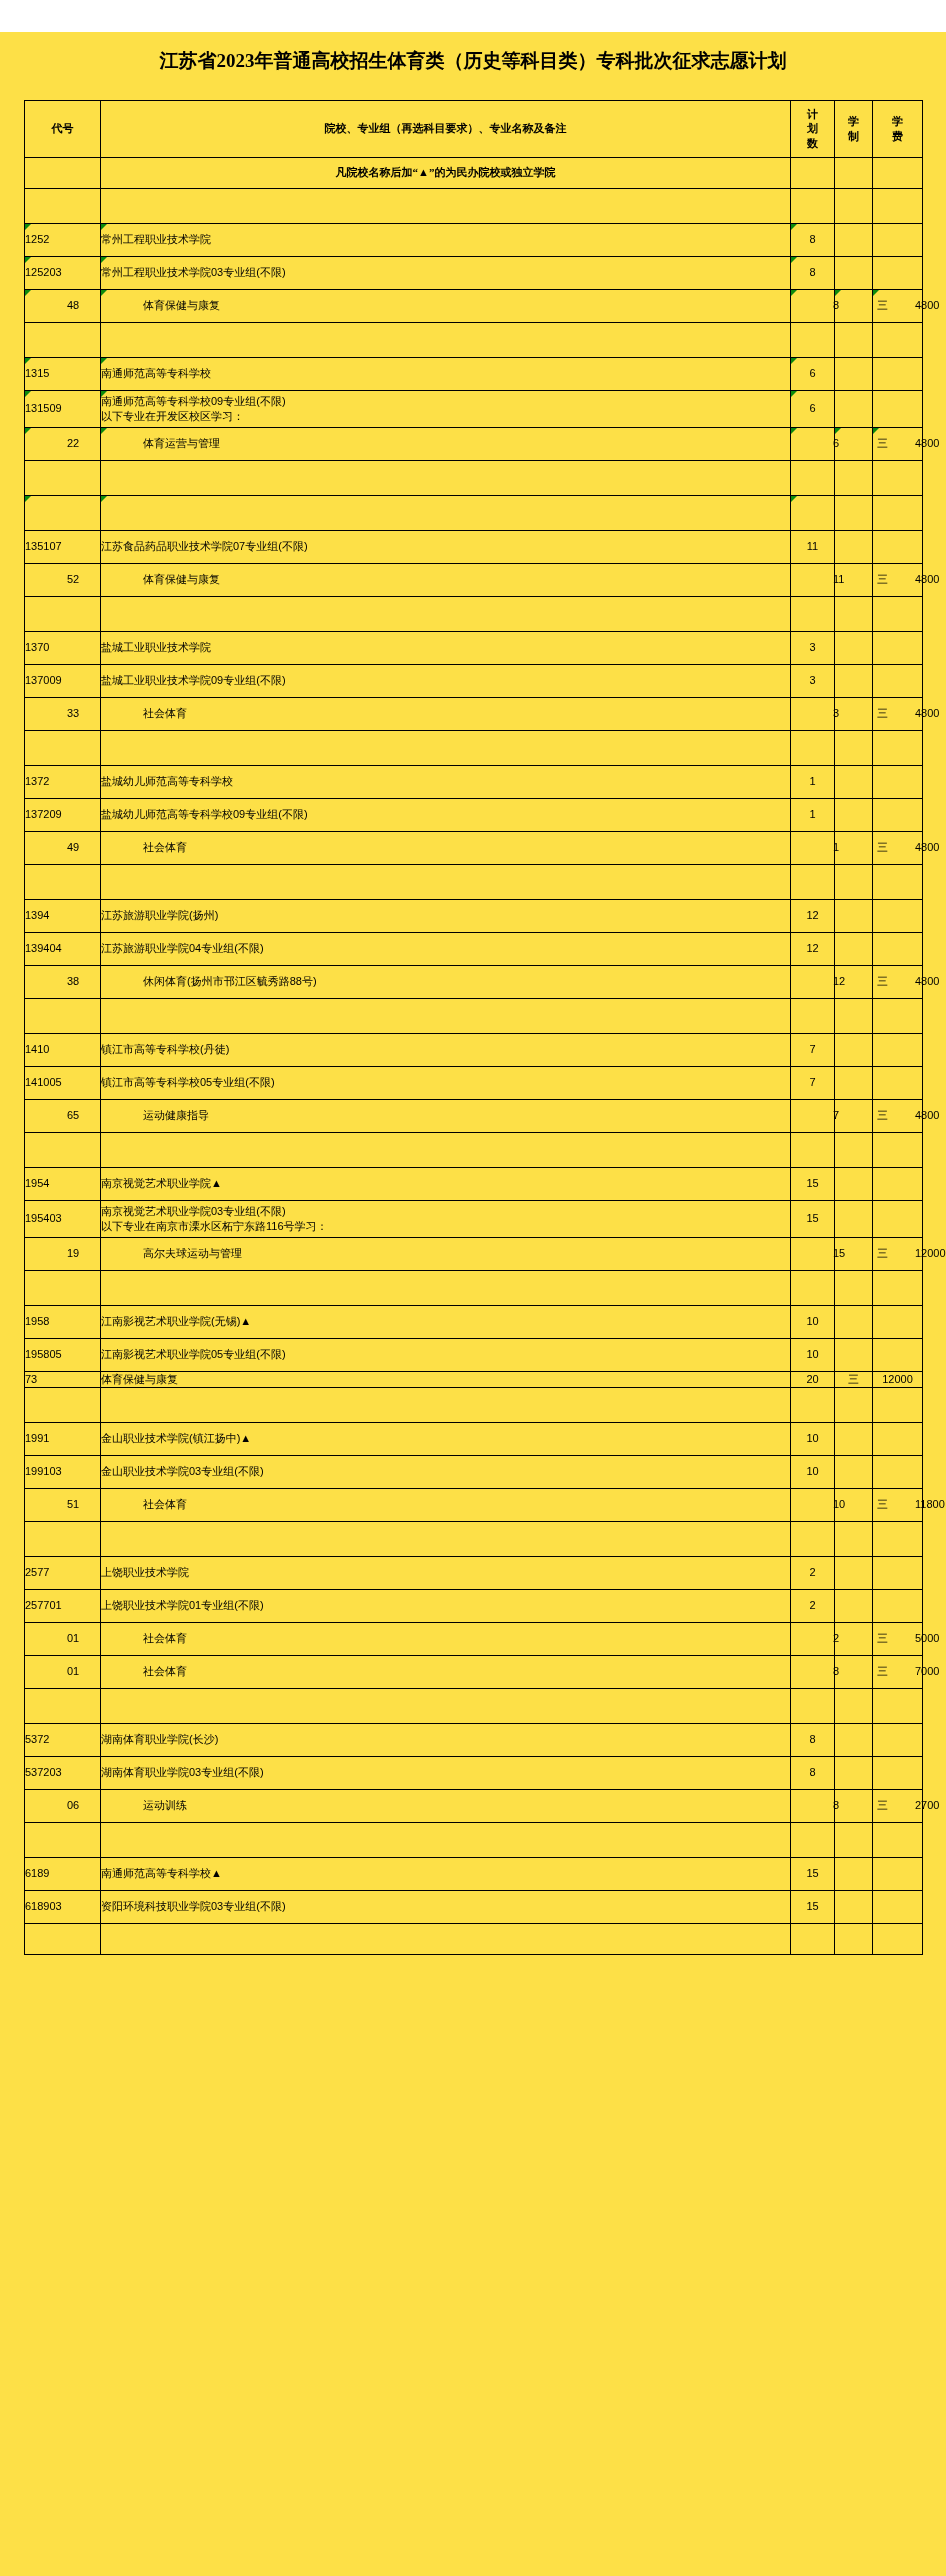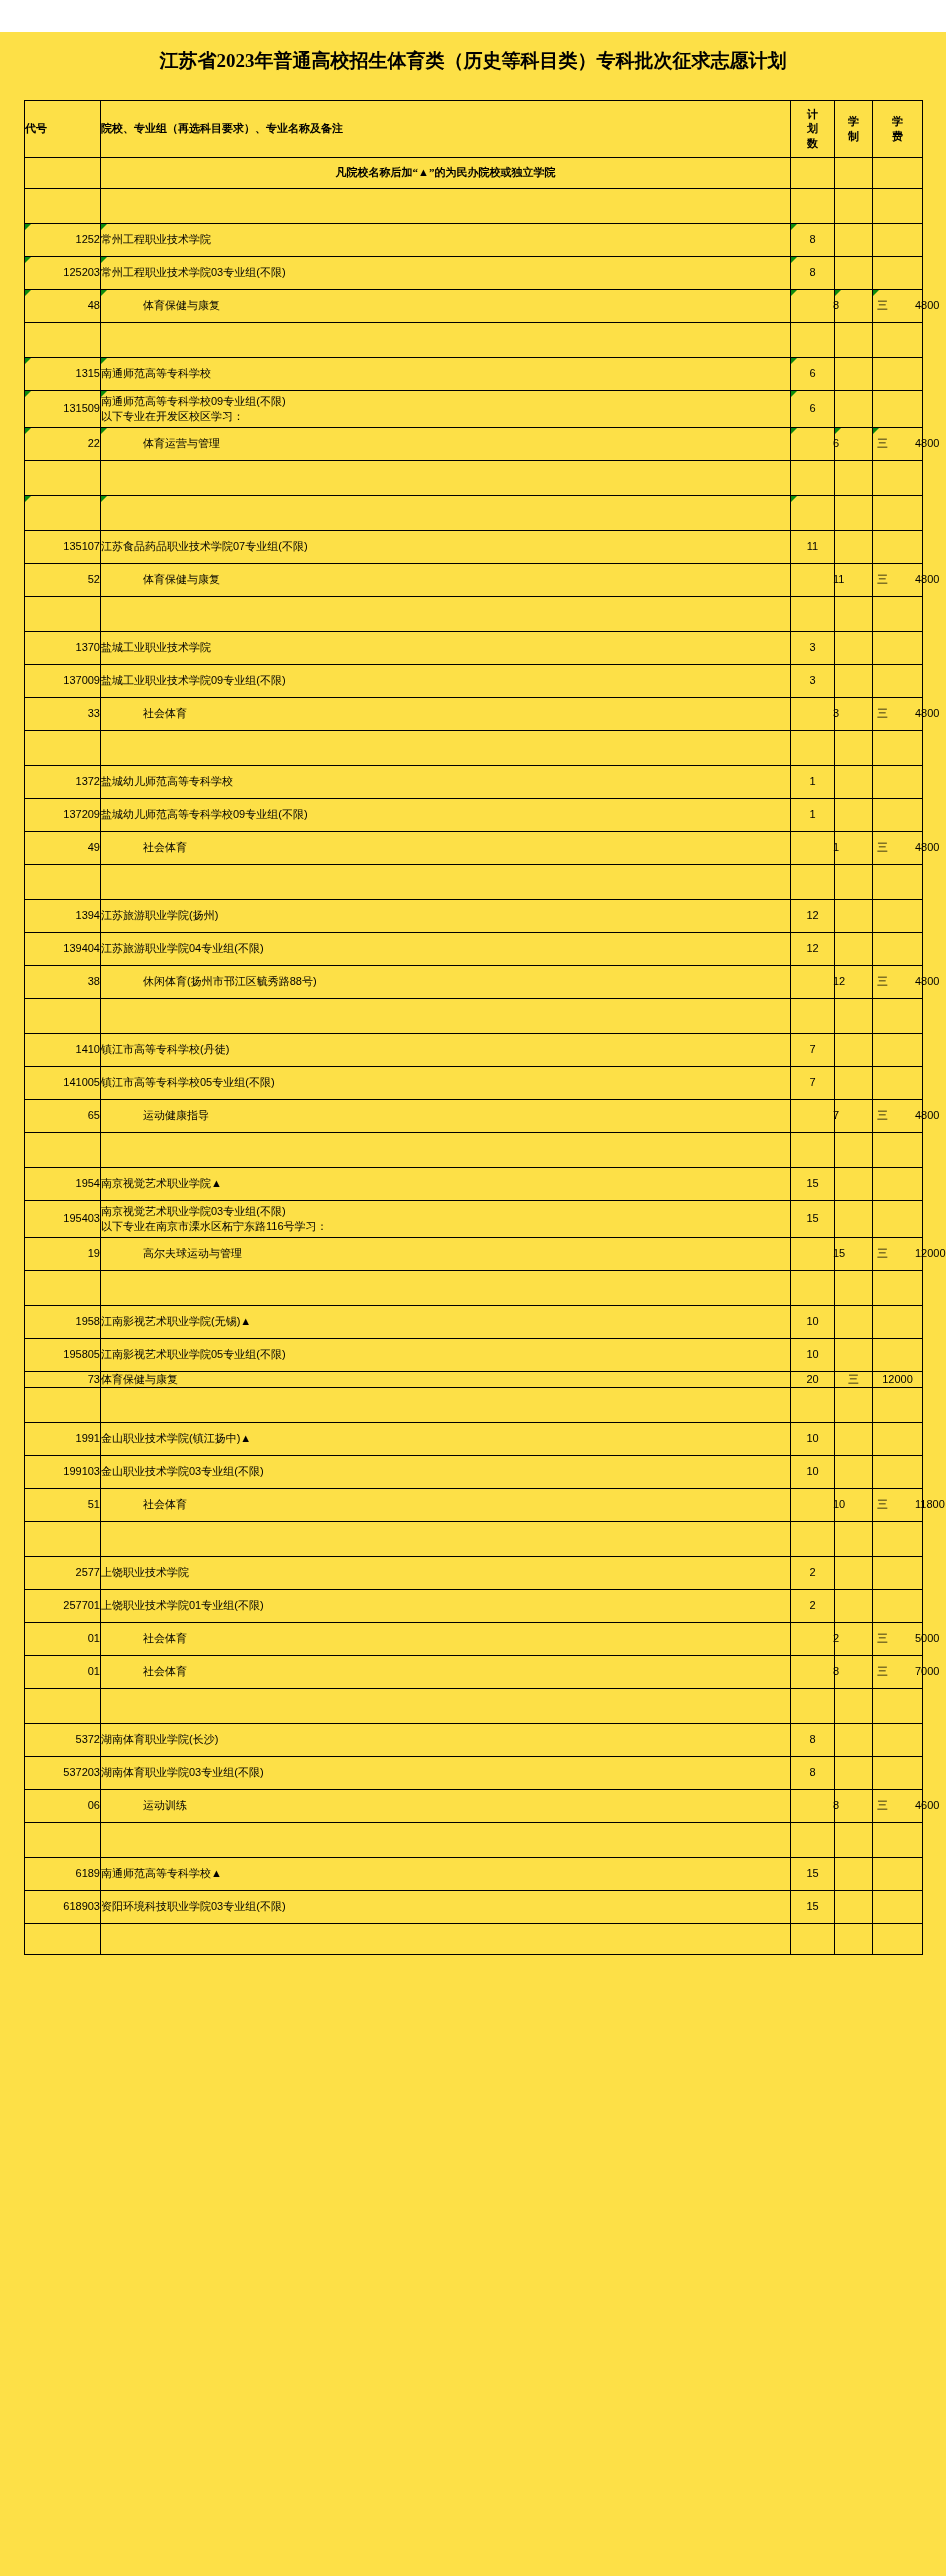--- a/index.html
+++ b/index.html
@@ -51,21 +51,21 @@
     border: 1px solid #000000;
     padding: 0;
     vertical-align: middle;
     font-size: 11px;
     line-height: 1.35;
     position: relative;
   }
 
   
   .hdr {
-    text-align: left;
+    text-align: center;
     font-weight: bold;
     font-size: 15px;
     height: 56px;
     font-family: "Liberation Serif", "DejaVu Serif", serif;
   }
   .hdr-vert {
     font-weight: bold;
     font-size: 14px;
     text-align: center;
     line-height: 1.08;
@@ -75,21 +75,21 @@
 
   .notice {
     text-align: center;
     font-weight: bold;
     font-size: 13px;
     height: 30px;
   }
 
   
   .cell-code {
-    text-align: right;
+    text-align: left;
     font-size: 11px;
     font-family: "Liberation Sans", "DejaVu Sans", sans-serif;
     padding: 0 2px;
     white-space: nowrap;
   }
   .cell-name {
     text-align: left;
     font-size: 11.5px;
     font-family: "Liberation Sans", "DejaVu Sans", sans-serif;
     padding: 0 4px;
@@ -501,21 +501,21 @@
           <td class="cell-name">湖南体育职业学院03专业组(不限)</td>
           <td class="cell-num">8</td>
           <td class="cell-num"></td>
           <td class="cell-num"></td>
         </tr>
         <tr class="r-major">
           <td class="cell-code">06</td>
           <td class="cell-name">运动训练</td>
           <td class="cell-num">8</td>
           <td class="cell-num">三</td>
-          <td class="cell-num">4600</td>
+          <td class="cell-num">2700</td>
         </tr>
         <tr class="r-blank">
           <td class="cell-code"></td>
           <td class="cell-name"></td>
           <td class="cell-num"></td>
           <td class="cell-num"></td>
           <td class="cell-num"></td>
         </tr>
         <tr class="r-school">
           <td class="cell-code">6189</td>

